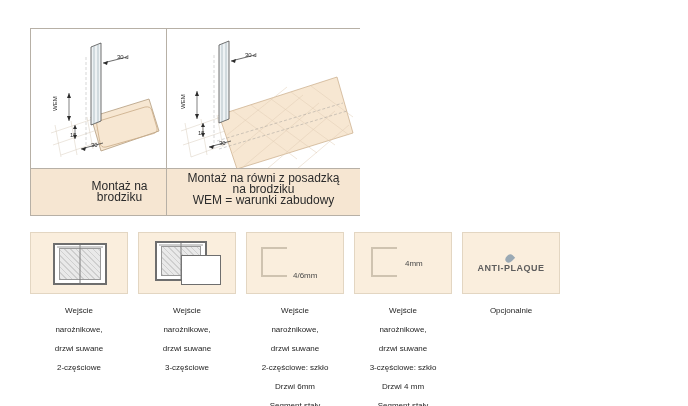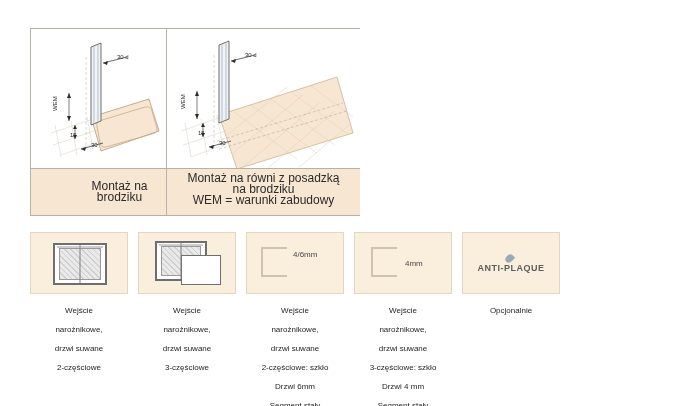--- a/index.html
+++ b/index.html
@@ -290,21 +290,21 @@
       </div>
       <div class="tile-label">Wejście
 narożnikowe,
 drzwi suwane
 3-częściowe</div>
     </div>
 
     <div class="tile">
       <div class="tile-icon">
         <div class="c-shape" style="left:14px; top:14px; width:26px; height:30px;"></div>
-        <div class="mm-text" style="left:46px; top:17px;">4/6mm</div>
+        <div class="mm-text" style="left:46px; top:38px;">4/6mm</div>
       </div>
       <div class="tile-label">Wejście
 narożnikowe,
 drzwi suwane
 2-częściowe: szkło
 Drzwi 6mm
 Segment stały
 4mm</div>
     </div>
 

